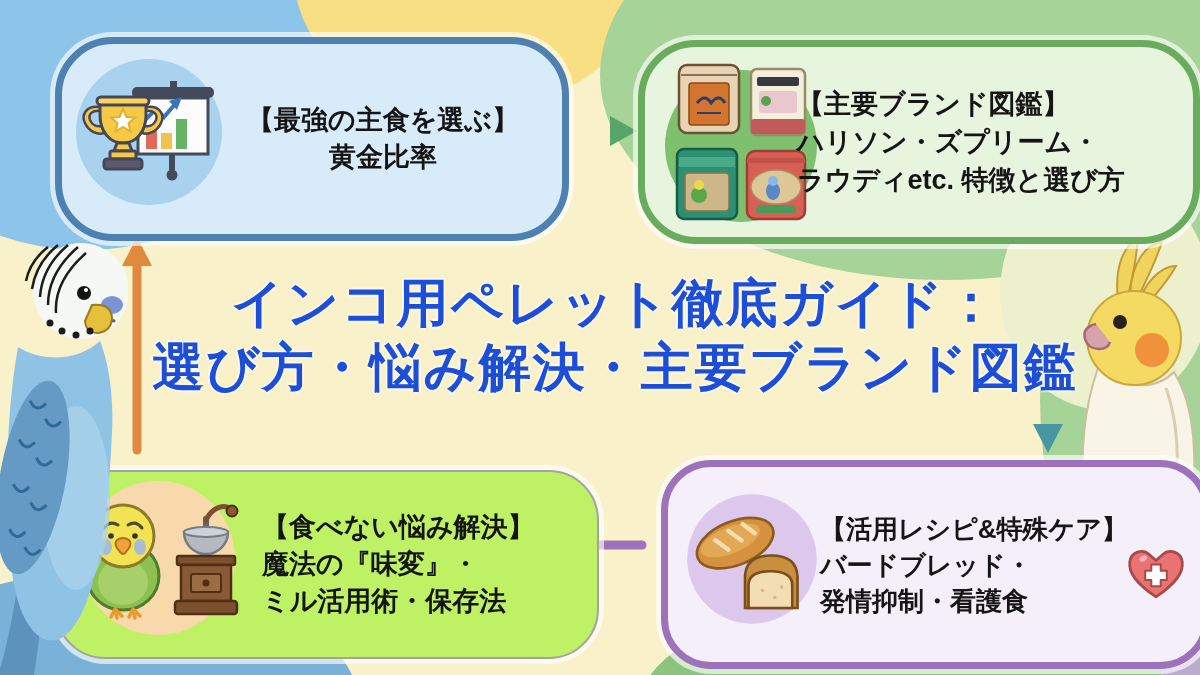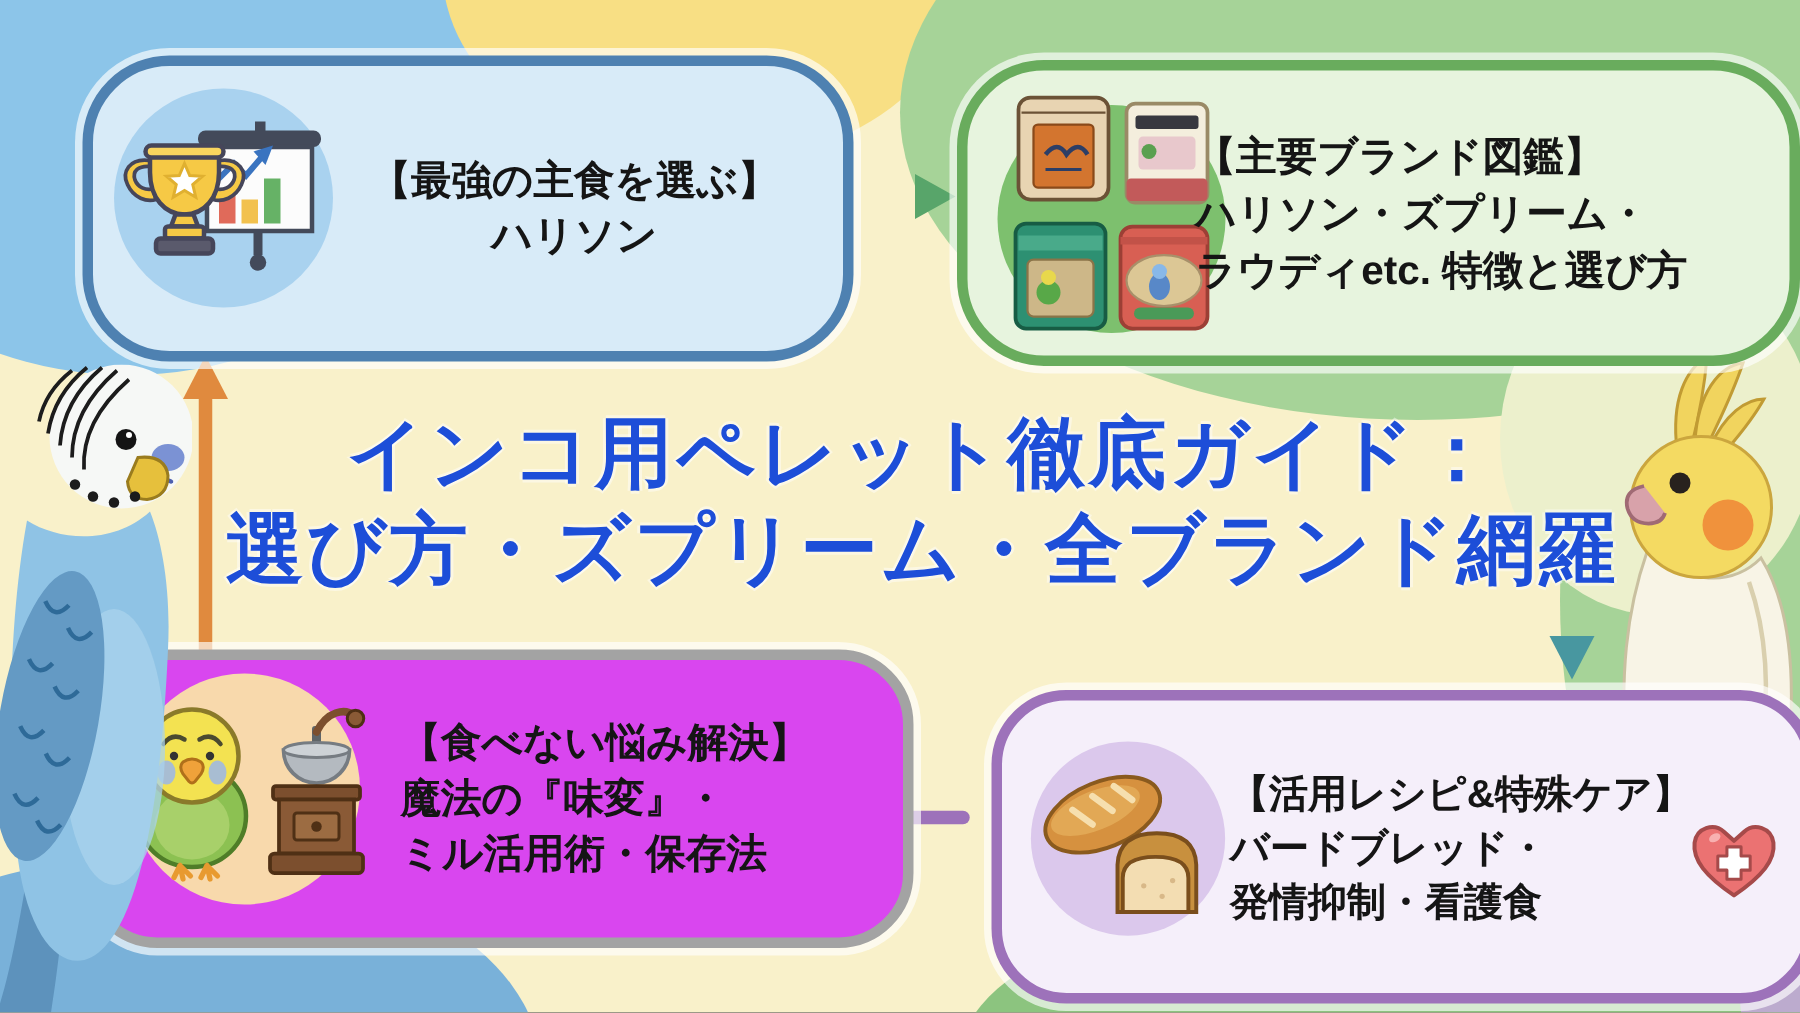--- a/index.html
+++ b/index.html
@@ -29,22 +29,22 @@
   .card-ranking{left:55px;top:37px;width:500px;height:190px;background:#d8ebf8;
     border:7px solid #4e81b1;border-radius:58px;}
   .card-ranking .card-text{left:168px;width:306px;text-align:center;font-size:27px;line-height:37px;}
   .card-ranking .card-icon{left:12px;top:13px;}
 
   .card-brands{left:638px;top:40px;width:524px;height:190px;background:#e7f4de;
     border:7px solid #69ac5d;border-radius:58px;padding-left:24px;}
   .card-brands .card-text{left:152px;width:360px;text-align:left;font-size:27px;line-height:38px;}
   .card-brands .card-icon{left:14px;top:4px;}
 
-  .card-troubles{left:55px;top:433px;width:540px;height:185px;background:#d946ef;
-    border:7px solid #a3a3a3;border-radius:50px;}
+  .card-troubles{left:55px;top:470px;width:540px;height:185px;background:#bef264;
+    border:2px solid #a3a3a3;border-radius:50px;}
   .card-troubles .card-text{left:205px;width:320px;text-align:left;font-size:27px;line-height:37px;}
   .card-troubles .card-icon{left:16px;top:6px;}
 
   .card-recipes{left:661px;top:460px;width:535px;height:195px;background:#f5effa;
     border:7px solid #9d72ba;border-radius:50px;}
   .card-recipes .card-text{left:152px;width:310px;text-align:left;font-size:26px;line-height:36px;}
   .card-recipes .card-icon{left:14px;top:22px;}
   .card-recipes .heart-icon{position:absolute;right:16px;top:76px;}
 
   .title{position:absolute;left:85px;top:272px;width:1060px;z-index:4;text-align:center;
@@ -129,21 +129,21 @@
       <path d="M72 50 c14 -2 19 8 15 16 c-4 9 -13 12 -19 10 l2 -7 c5 1 10 -1 12 -6 c2 -6 -2 -10 -11 -9 z" fill="#f6c945" stroke="#46465a" stroke-width="2.5"></path>
       <path d="M26 44 h46 v14 c0 17 -10 28 -23 28 c-13 0 -23 -11 -23 -28 z" fill="#f6c945" stroke="#46465a" stroke-width="3"></path>
       <rect x="23" y="40" width="52" height="8" rx="4" fill="#f9d55e" stroke="#46465a" stroke-width="3"></rect>
       <polygon points="49,52 52.5,60 61,60.5 54.5,66 56.5,74.5 49,70 41.5,74.5 43.5,66 37,60.5 45.5,60" fill="#ffffff" stroke="#e0b030" stroke-width="2"></polygon>
       <path d="M43 86 h12 l3 8 h-18 z" fill="#f6c945" stroke="#46465a" stroke-width="3"></path>
       <rect x="36" y="94" width="26" height="8" rx="2" fill="#f6c945" stroke="#46465a" stroke-width="3"></rect>
       <rect x="30" y="102" width="38" height="10" rx="3" fill="#5a5a6c" stroke="#46465a" stroke-width="3"></rect>
     </svg>
     <div class="card-text">
       <div>【最強の主食を選ぶ】</div>
-      <div>ハリソン</div>
+      <div>黄金比率</div>
     </div>
   </div>
 
   <div class="card card-brands">
     <svg class="card-icon" width="164" height="180" viewBox="0 0 164 180">
       <circle cx="82" cy="95" r="76" fill="#7dc06e"></circle>
       <g>
         <rect x="20" y="14" width="60" height="68" rx="8" fill="#e8d4b2" stroke="#6b5236" stroke-width="2.5"></rect>
         <line x1="22" y1="24" x2="78" y2="24" stroke="#6b5236" stroke-width="1.5"></line>
         <rect x="30" y="32" width="40" height="42" rx="3" fill="#d3752f" stroke="#8a4a1a" stroke-width="1.5"></rect>
@@ -240,21 +240,21 @@
     </div>
     <svg class="heart-icon" width="62" height="58" viewBox="0 0 92 86">
       <path d="M46 80 C18 61 5 45 7 28 C9 13 26 8 36 17 L46 26 L56 17 C66 8 83 13 85 28 C87 45 74 61 46 80 Z" fill="#eb7272" stroke="#a64a4a" stroke-width="4" stroke-linejoin="round"></path>
       <ellipse cx="27" cy="23" rx="6" ry="4" fill="#f8b0b0" transform="rotate(-28 27 23)"></ellipse>
       <path d="M39 32 h14 v9 h9 v14 h-9 v9 h-14 v-9 h-9 v-14 h9 z" fill="#ffffff" stroke="#a64a4a" stroke-width="3" stroke-linejoin="round"></path>
     </svg>
   </div>
 
   <div class="title">
     <div class="t1">インコ用ペレット徹底ガイド：</div>
-    <div class="t2">選び方・ズプリーム・全ブランド網羅</div>
+    <div class="t2">選び方・悩み解決・主要ブランド図鑑</div>
   </div>
 
   <svg class="budgie" width="132" height="432" viewBox="0 0 132 432">
     <path d="M28 300 C20 360 10 410 2 432 L38 432 C44 395 49 345 51 298 Z" fill="#5d92bc"></path>
     <circle cx="85" cy="48" r="48" fill="#f6f8f6"></circle>
     <path d="M52 4 q-18 14 -22 34 M62 2 q-22 18 -26 44 M72 2 q-26 22 -28 52 M82 4 q-30 26 -30 58 M90 10 q-32 28 -30 60" stroke="#1c1c1c" stroke-width="2.5" fill="none"></path>
     <circle cx="88" cy="50" r="7" fill="#141414"></circle>
     <circle cx="90" cy="47" r="2" fill="#ffffff"></circle>
     <ellipse cx="116" cy="62" rx="11" ry="9" fill="#7b92d4"></ellipse>
     <path d="M108 74 l10 4" stroke="#4c5fae" stroke-width="3" stroke-linecap="round"></path>

